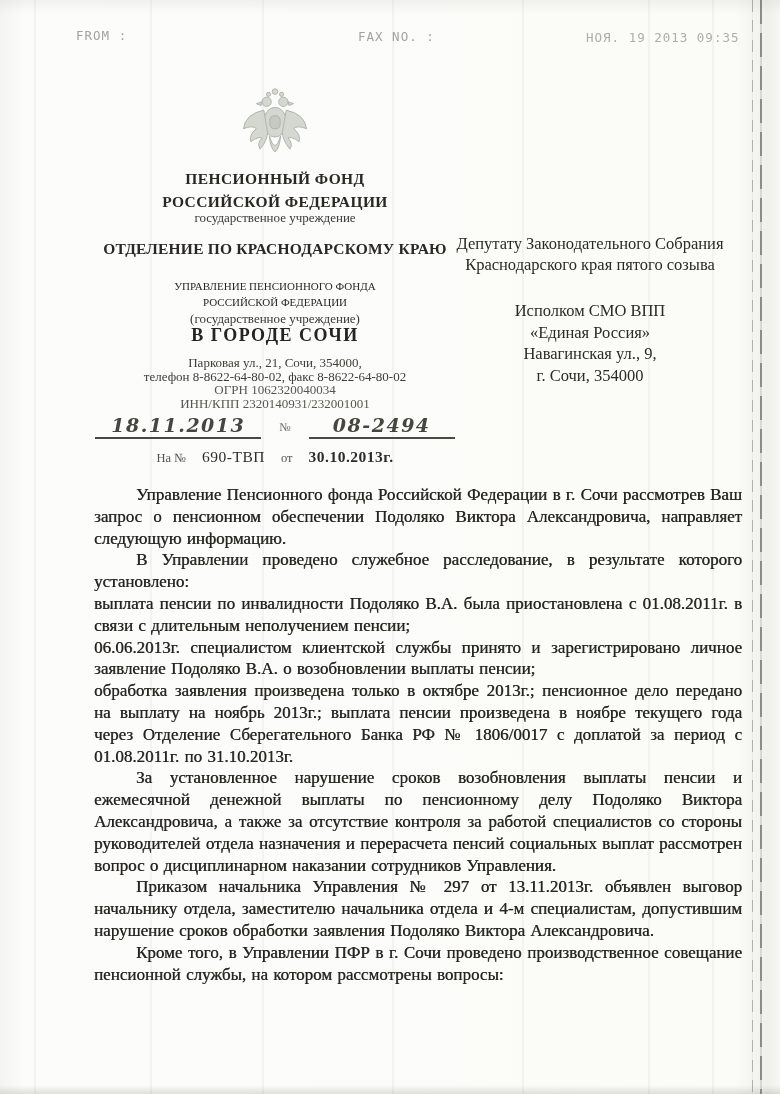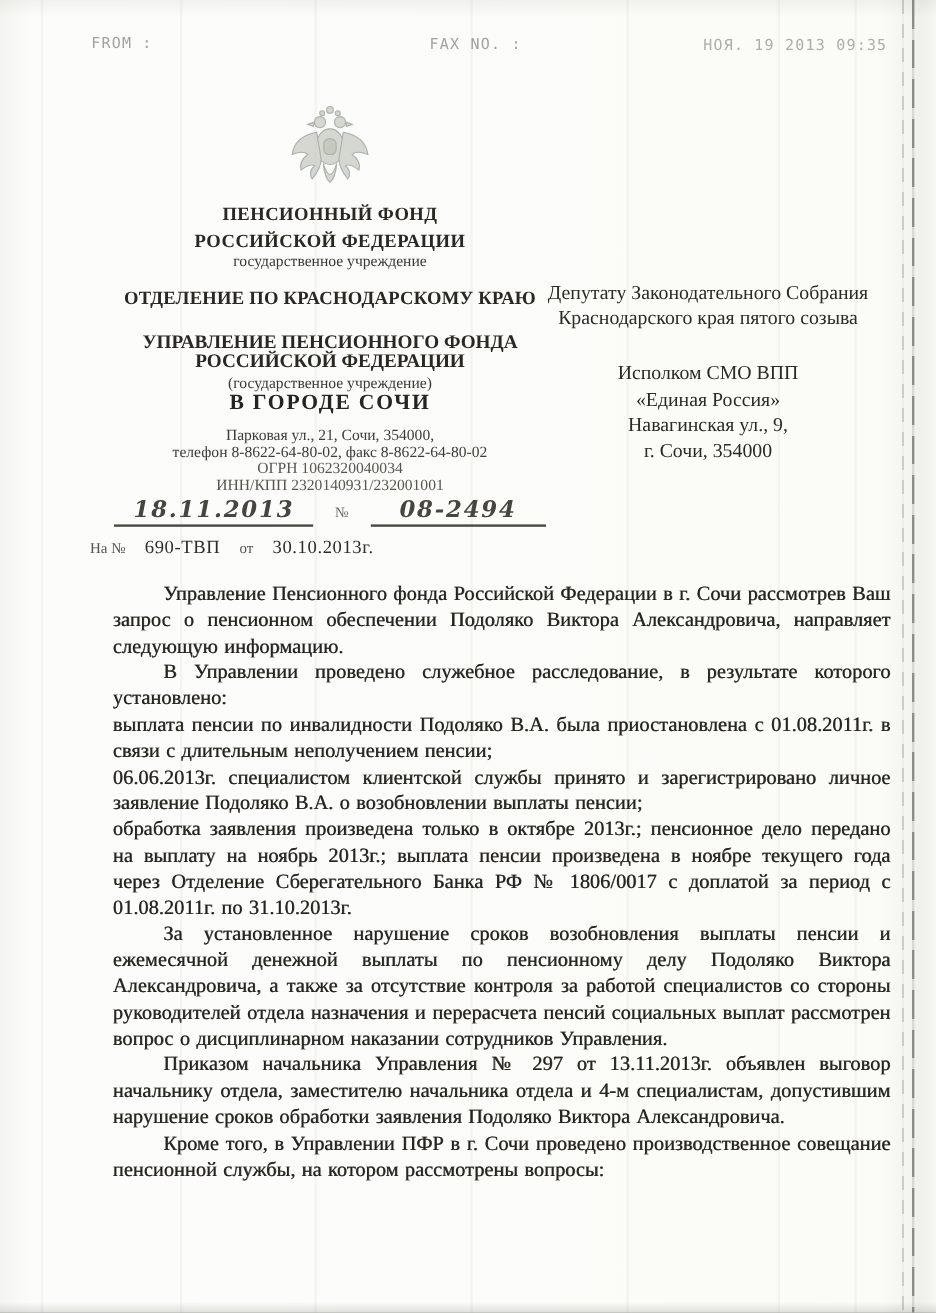--- a/index.html
+++ b/index.html
@@ -29,37 +29,37 @@
   .fax .from{position:absolute;left:76px;top:2px;}
   .fax .faxno{position:absolute;left:358px;top:3px;}
   .fax .dt{position:absolute;left:586px;top:4px;color:#aeada8;}
 
   
   .lh{position:absolute;left:75px;top:86px;width:400px;text-align:center;}
   .emblem{display:block;margin:0 auto;width:76px;height:78px;filter:blur(.4px);opacity:.85;}
   .org{margin-top:7px;font-weight:bold;font-size:15.5px;line-height:15.5px;letter-spacing:.4px;color:#2a2823;}
   .org-type{font-size:13px;line-height:15px;color:#3a3832;margin-top:1px;}
   .branch{margin-top:16px;font-weight:bold;font-size:15.5px;line-height:16px;letter-spacing:.2px;color:#2a2823;}
-  .office{margin-top:21px;font-weight:bold;font-size:16px;line-height:16px;color:#2a2823;}
+  .office{margin-top:21px;font-weight:normal;font-size:11px;line-height:16px;color:#2a2823;}
   .office-type{font-size:13px;line-height:15px;font-weight:normal;color:#3a3832;margin-top:1px;font-family:Liberation Serif, serif;}
   .office-city{font-weight:bold;font-size:18px;line-height:16px;letter-spacing:1.5px;margin-top:1px;}
   .addr{margin-top:13px;font-size:13px;line-height:13.6px;color:#3e3c36;}
   .addr .dim{color:#57554e;}
 
   .hand-row{margin-top:3px;display:flex;justify-content:center;align-items:flex-end;gap:18px;height:26px;}
   .hand{font-family:"DejaVu Serif",serif;font-style:italic;font-weight:bold;font-size:19px;
     color:#46453f;transform:skewX(-10deg);letter-spacing:1.5px;}
   .hand-slot{border-bottom:2px solid #4a4942;padding:0 8px 1px 8px;min-width:150px;text-align:center;}
   .hand-slot.num{min-width:130px;}
   .num-sign{font-size:12px;color:#6b6962;padding-bottom:4px;}
 
-  .ref-row{margin-top:9px;display:flex;align-items:baseline;gap:16px;}
+  .ref-row{margin-top:9px;display:flex;justify-content:center;align-items:baseline;gap:16px;}
   .ref-label{font-size:12.5px;color:#55534c;}
   .ref-val{font-size:15.5px;color:#2e2c27;letter-spacing:.5px;}
-  .ref-val.b{font-weight:normal;}
+  .ref-val.b{font-weight:bold;}
 
   
   .addressee{position:absolute;left:420px;top:233px;width:340px;text-align:center;
     font-size:16.5px;line-height:21px;color:#2b2a25;}
   .addressee .blk2{margin-top:25px;line-height:21.5px;}
 
   
   .body-text{position:absolute;left:94px;top:484px;width:648px;
     font-size:17px;line-height:21.8px;text-align:justify;color:#26241f;
     text-shadow:0.45px 0 0 rgba(38,36,31,.75);word-spacing:1px;}

